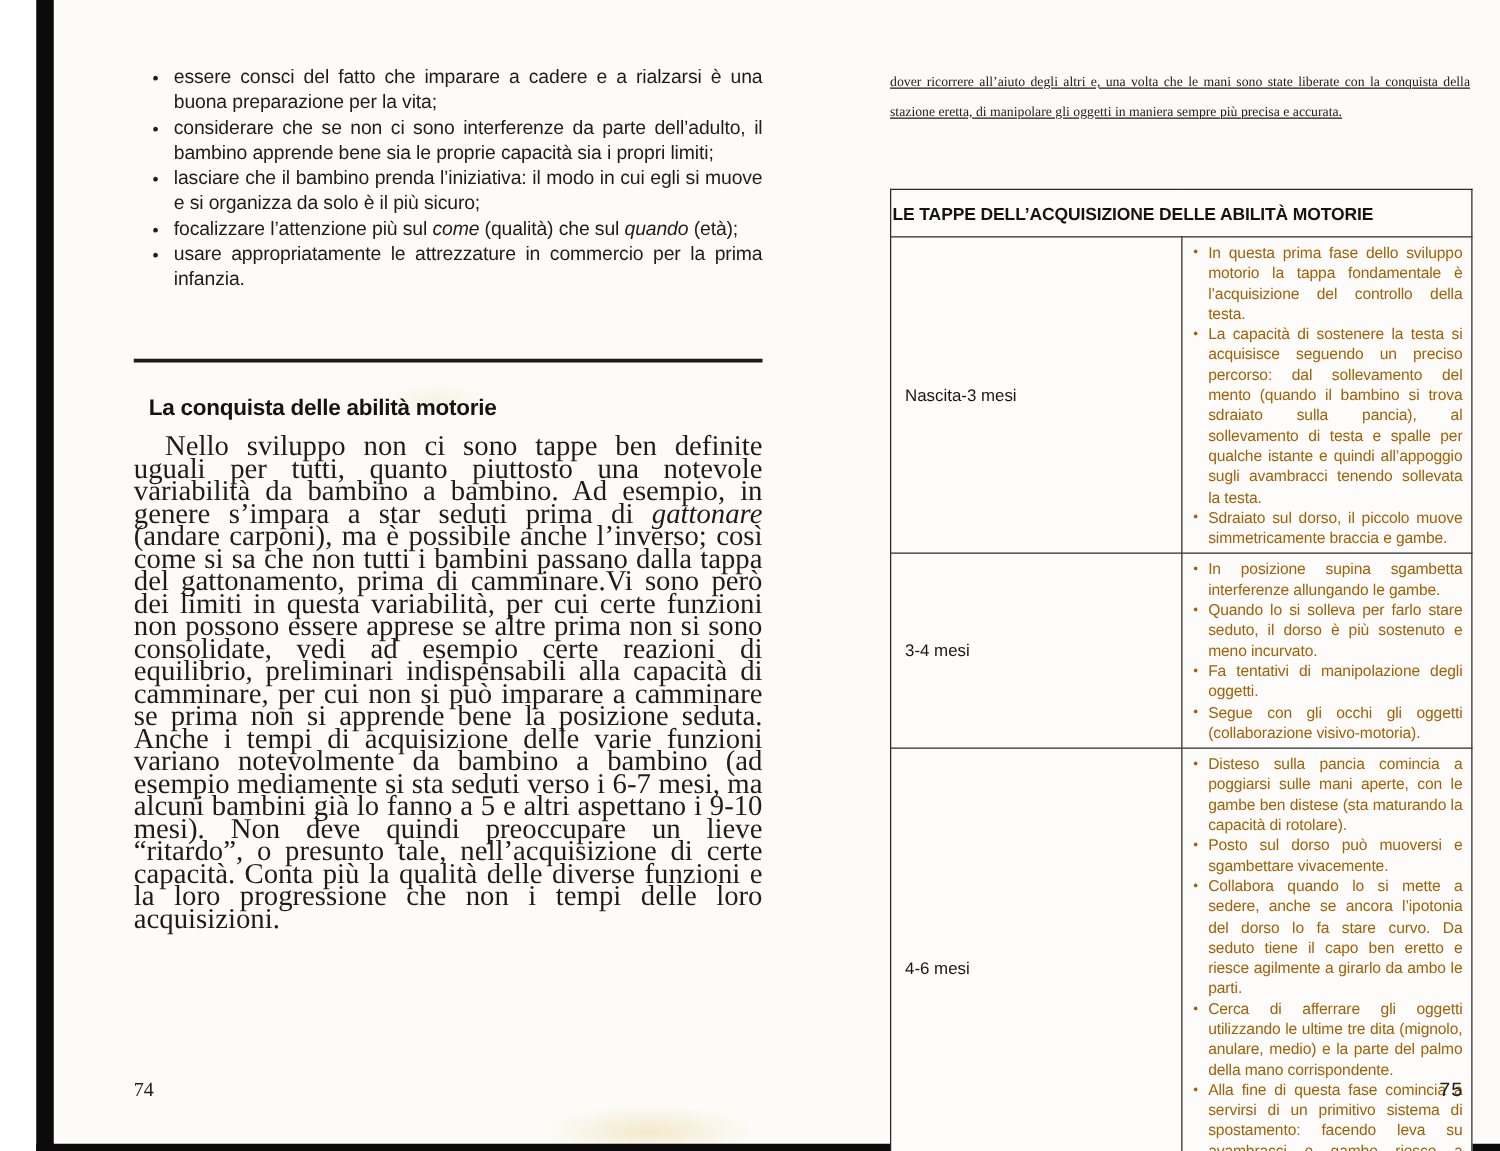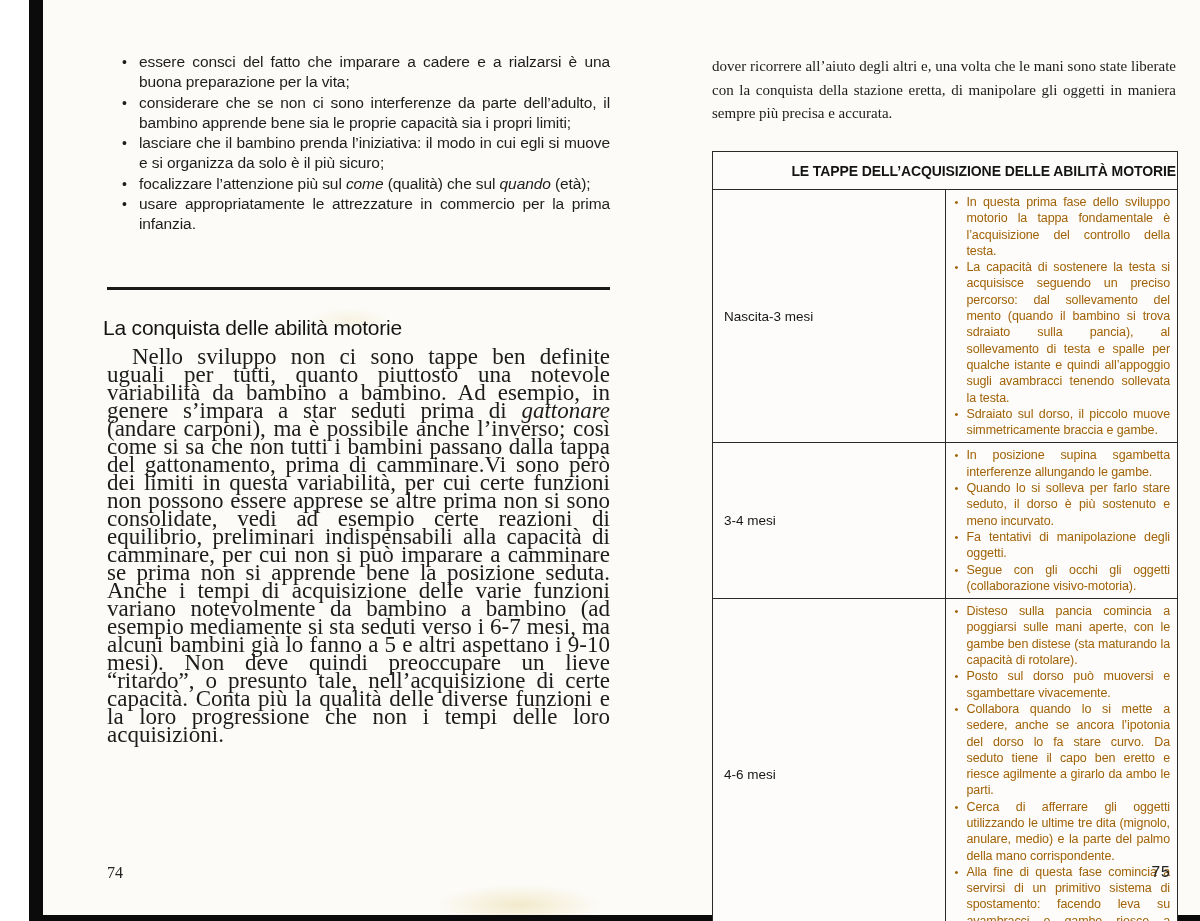--- a/index.html
+++ b/index.html
@@ -39,22 +39,22 @@
   .bullet-list li::before {
     content: "\2022";
     position: absolute; left: 15px; top: 0;
     font-size: 14px;
   }
   .rule {
     position: absolute; left: 78px; top: 287px; width: 503px; height: 3px;
     background: #1a1a1a; border: none; margin: 0;
   }
   .section-heading {
-    position: absolute; left: 74px; top: 316px; width: 503px;
-    margin: 0; font-size: 21px; font-weight: normal; letter-spacing: -0.2px;
+    position: absolute; left: 90px; top: 316px; width: 503px;
+    margin: 0; font-size: 18px; font-weight: bold; letter-spacing: -0.2px;
     color: #141414;
   }
   .body-block {
     position: absolute; left: 78px; top: 348px; width: 503px;
     font-family: "Liberation Serif", serif;
     font-size: 23px; line-height: 18px; color: #1c1c1c;
     text-align: justify;
   }
   .body-block p { margin: 0; text-indent: 25px; }
   .pagenum {
@@ -62,37 +62,38 @@
     font-family: "Liberation Serif", serif;
     font-size: 16px; color: #222;
   }
   .pagenum.pn-left { left: 78px; }
   .pagenum.pn-right { left: 1122px; font-family: Liberation Mono, monospace; }
 
   
   .intro-block {
     position: absolute; left: 683px; top: 55px; width: 464px;
     font-family: "Liberation Serif", serif;
-    font-size: 15px; line-height: 23.6px; color: #1c1c1c;
+    font-size: 11px; line-height: 23.6px; color: #1c1c1c;
     text-align: justify;
+    text-decoration: underline;
   }
   .intro-block p { margin: 0; }
 
   table.milestones {
     position: absolute; left: 683px; top: 151px; width: 466px;
     border-collapse: collapse;
     table-layout: fixed;
     background: #fdfcfa;
   }
   table.milestones th, table.milestones td {
     border: 1.6px solid #2a2a2a;
     vertical-align: middle;
   }
   .table-title-cell {
-    height: 35px; text-align: right;
+    height: 35px; text-align: left;
     font-size: 14px; font-weight: bold; color: #141414;
     letter-spacing: -0.1px;
   }
   .stage-cell {
     width: 118px; padding: 4px 6px 4px 11px;
     font-size: 13.5px; font-weight: normal; color: #161616;
     text-align: left; vertical-align: middle;
   }
   .items-cell { padding: 4px 7px 4px 6px; vertical-align: top; }
   .items-cell ul {

